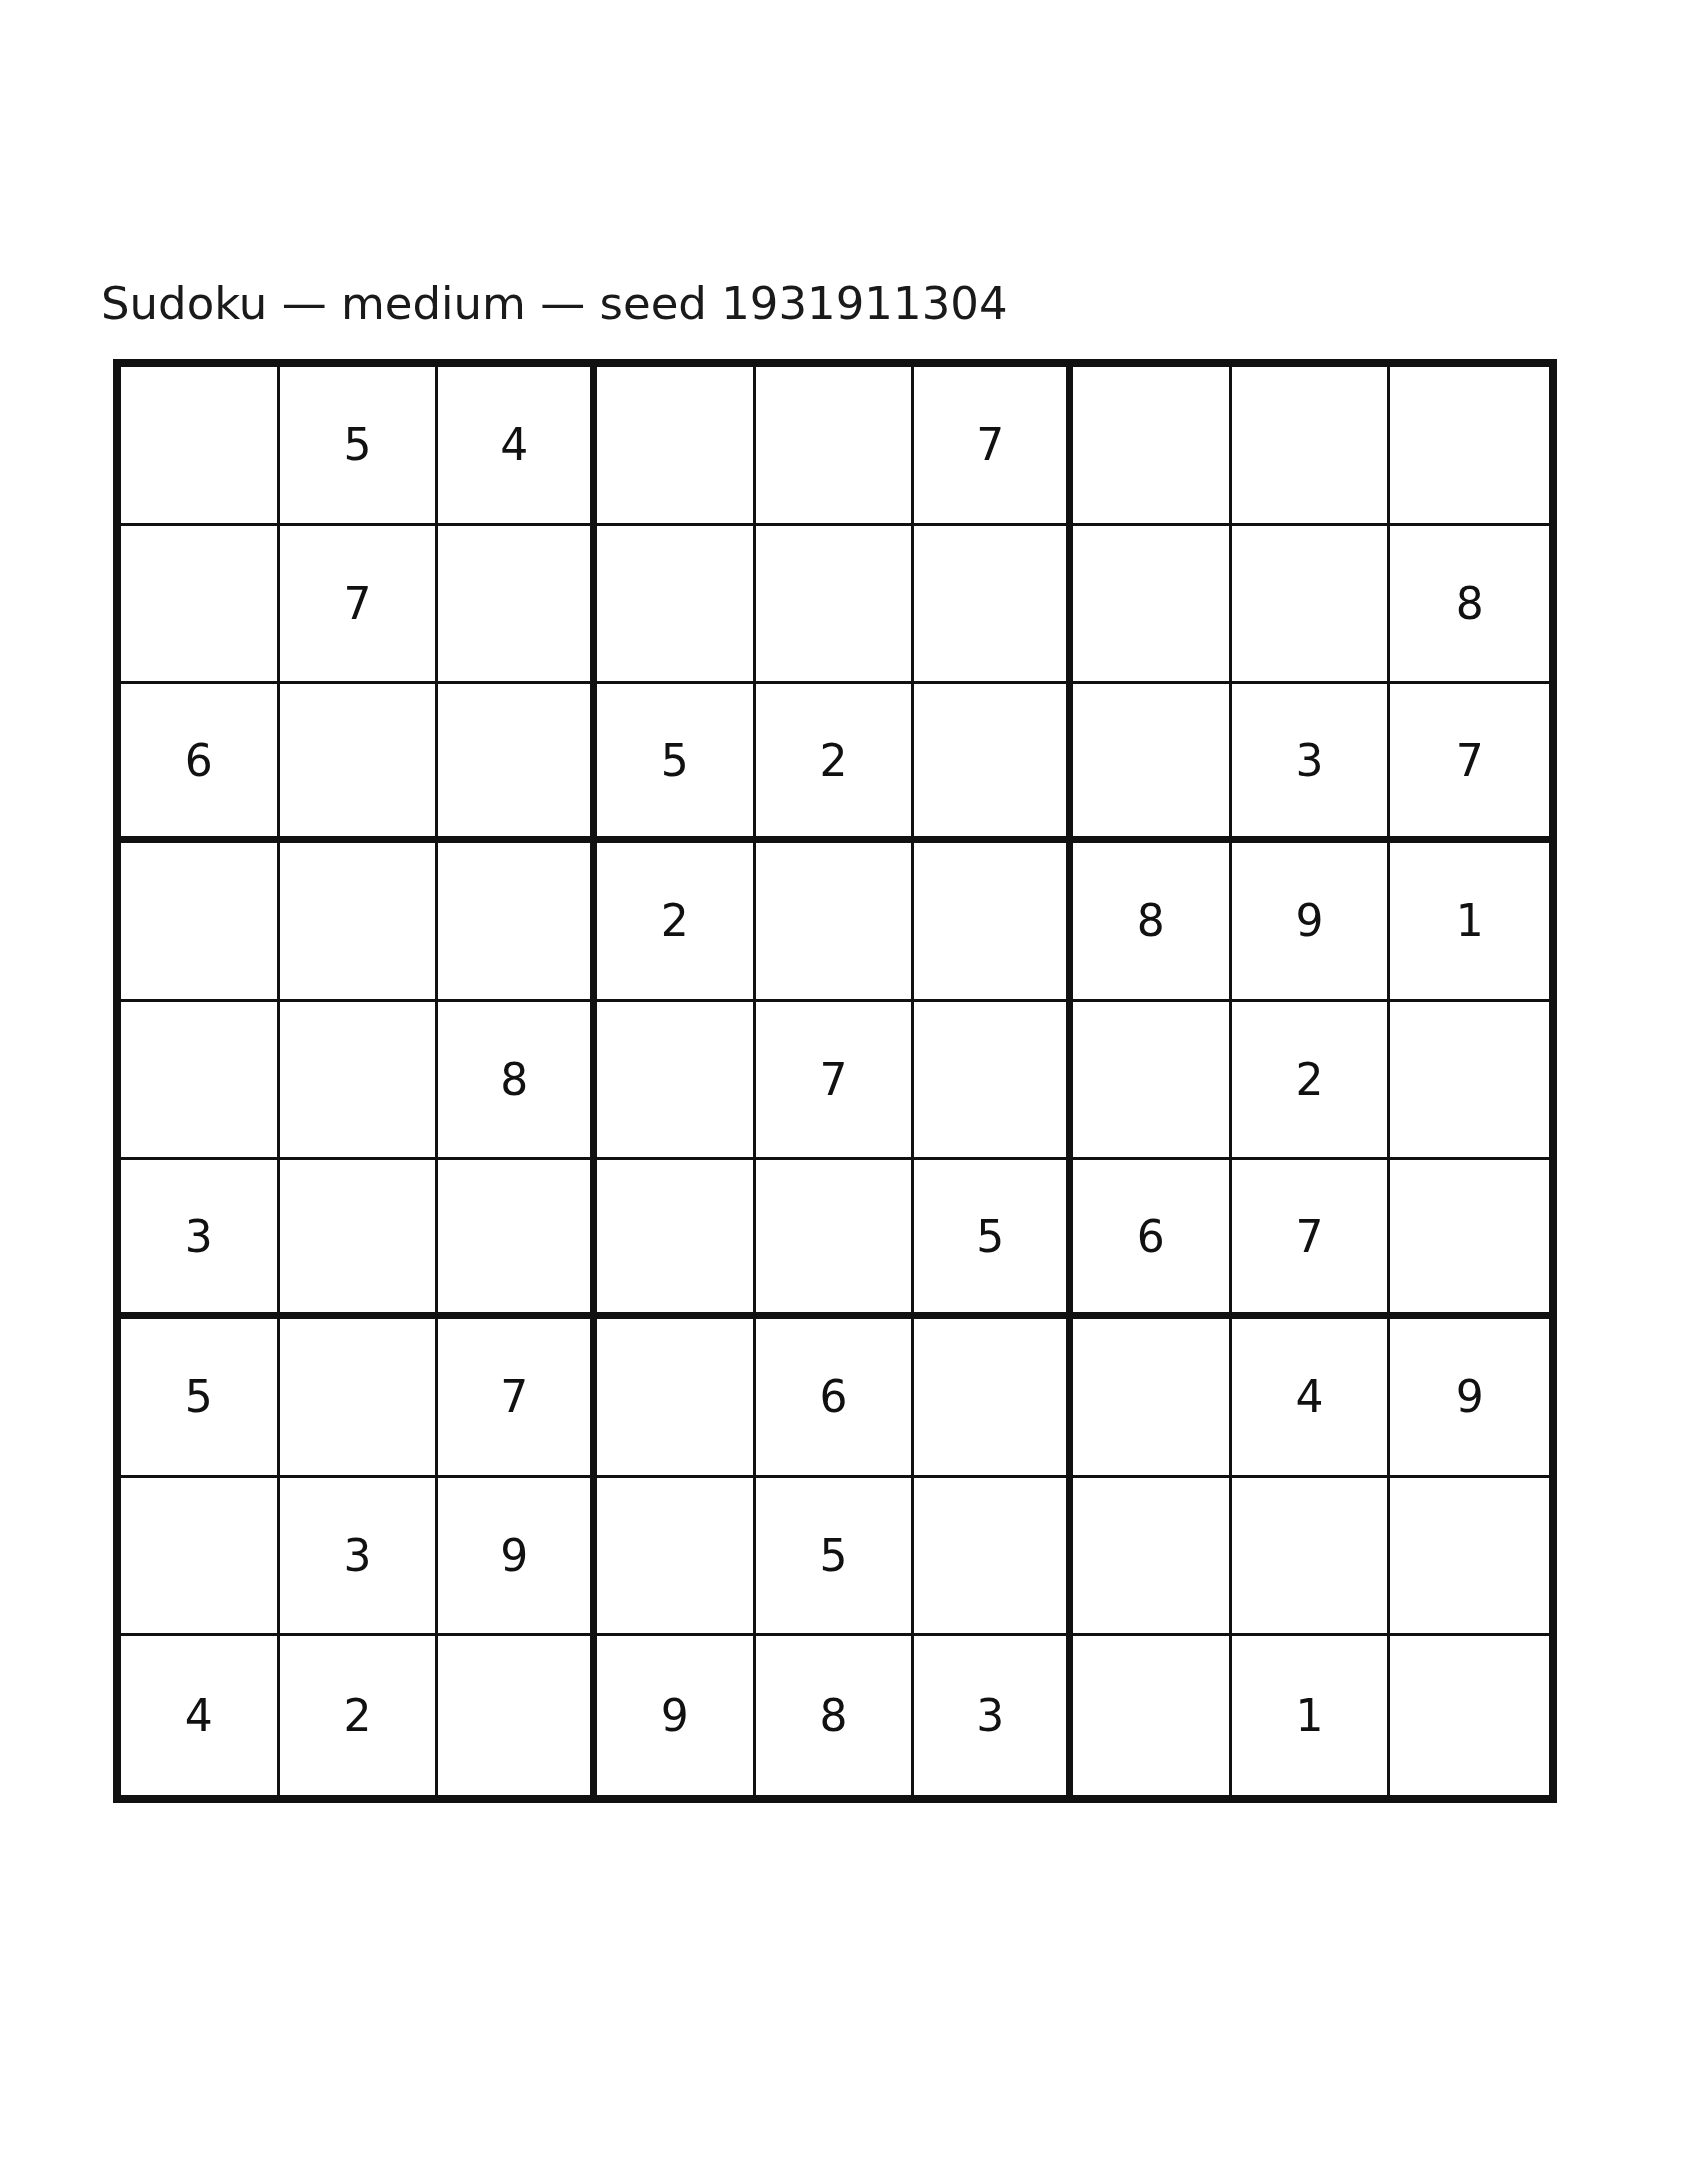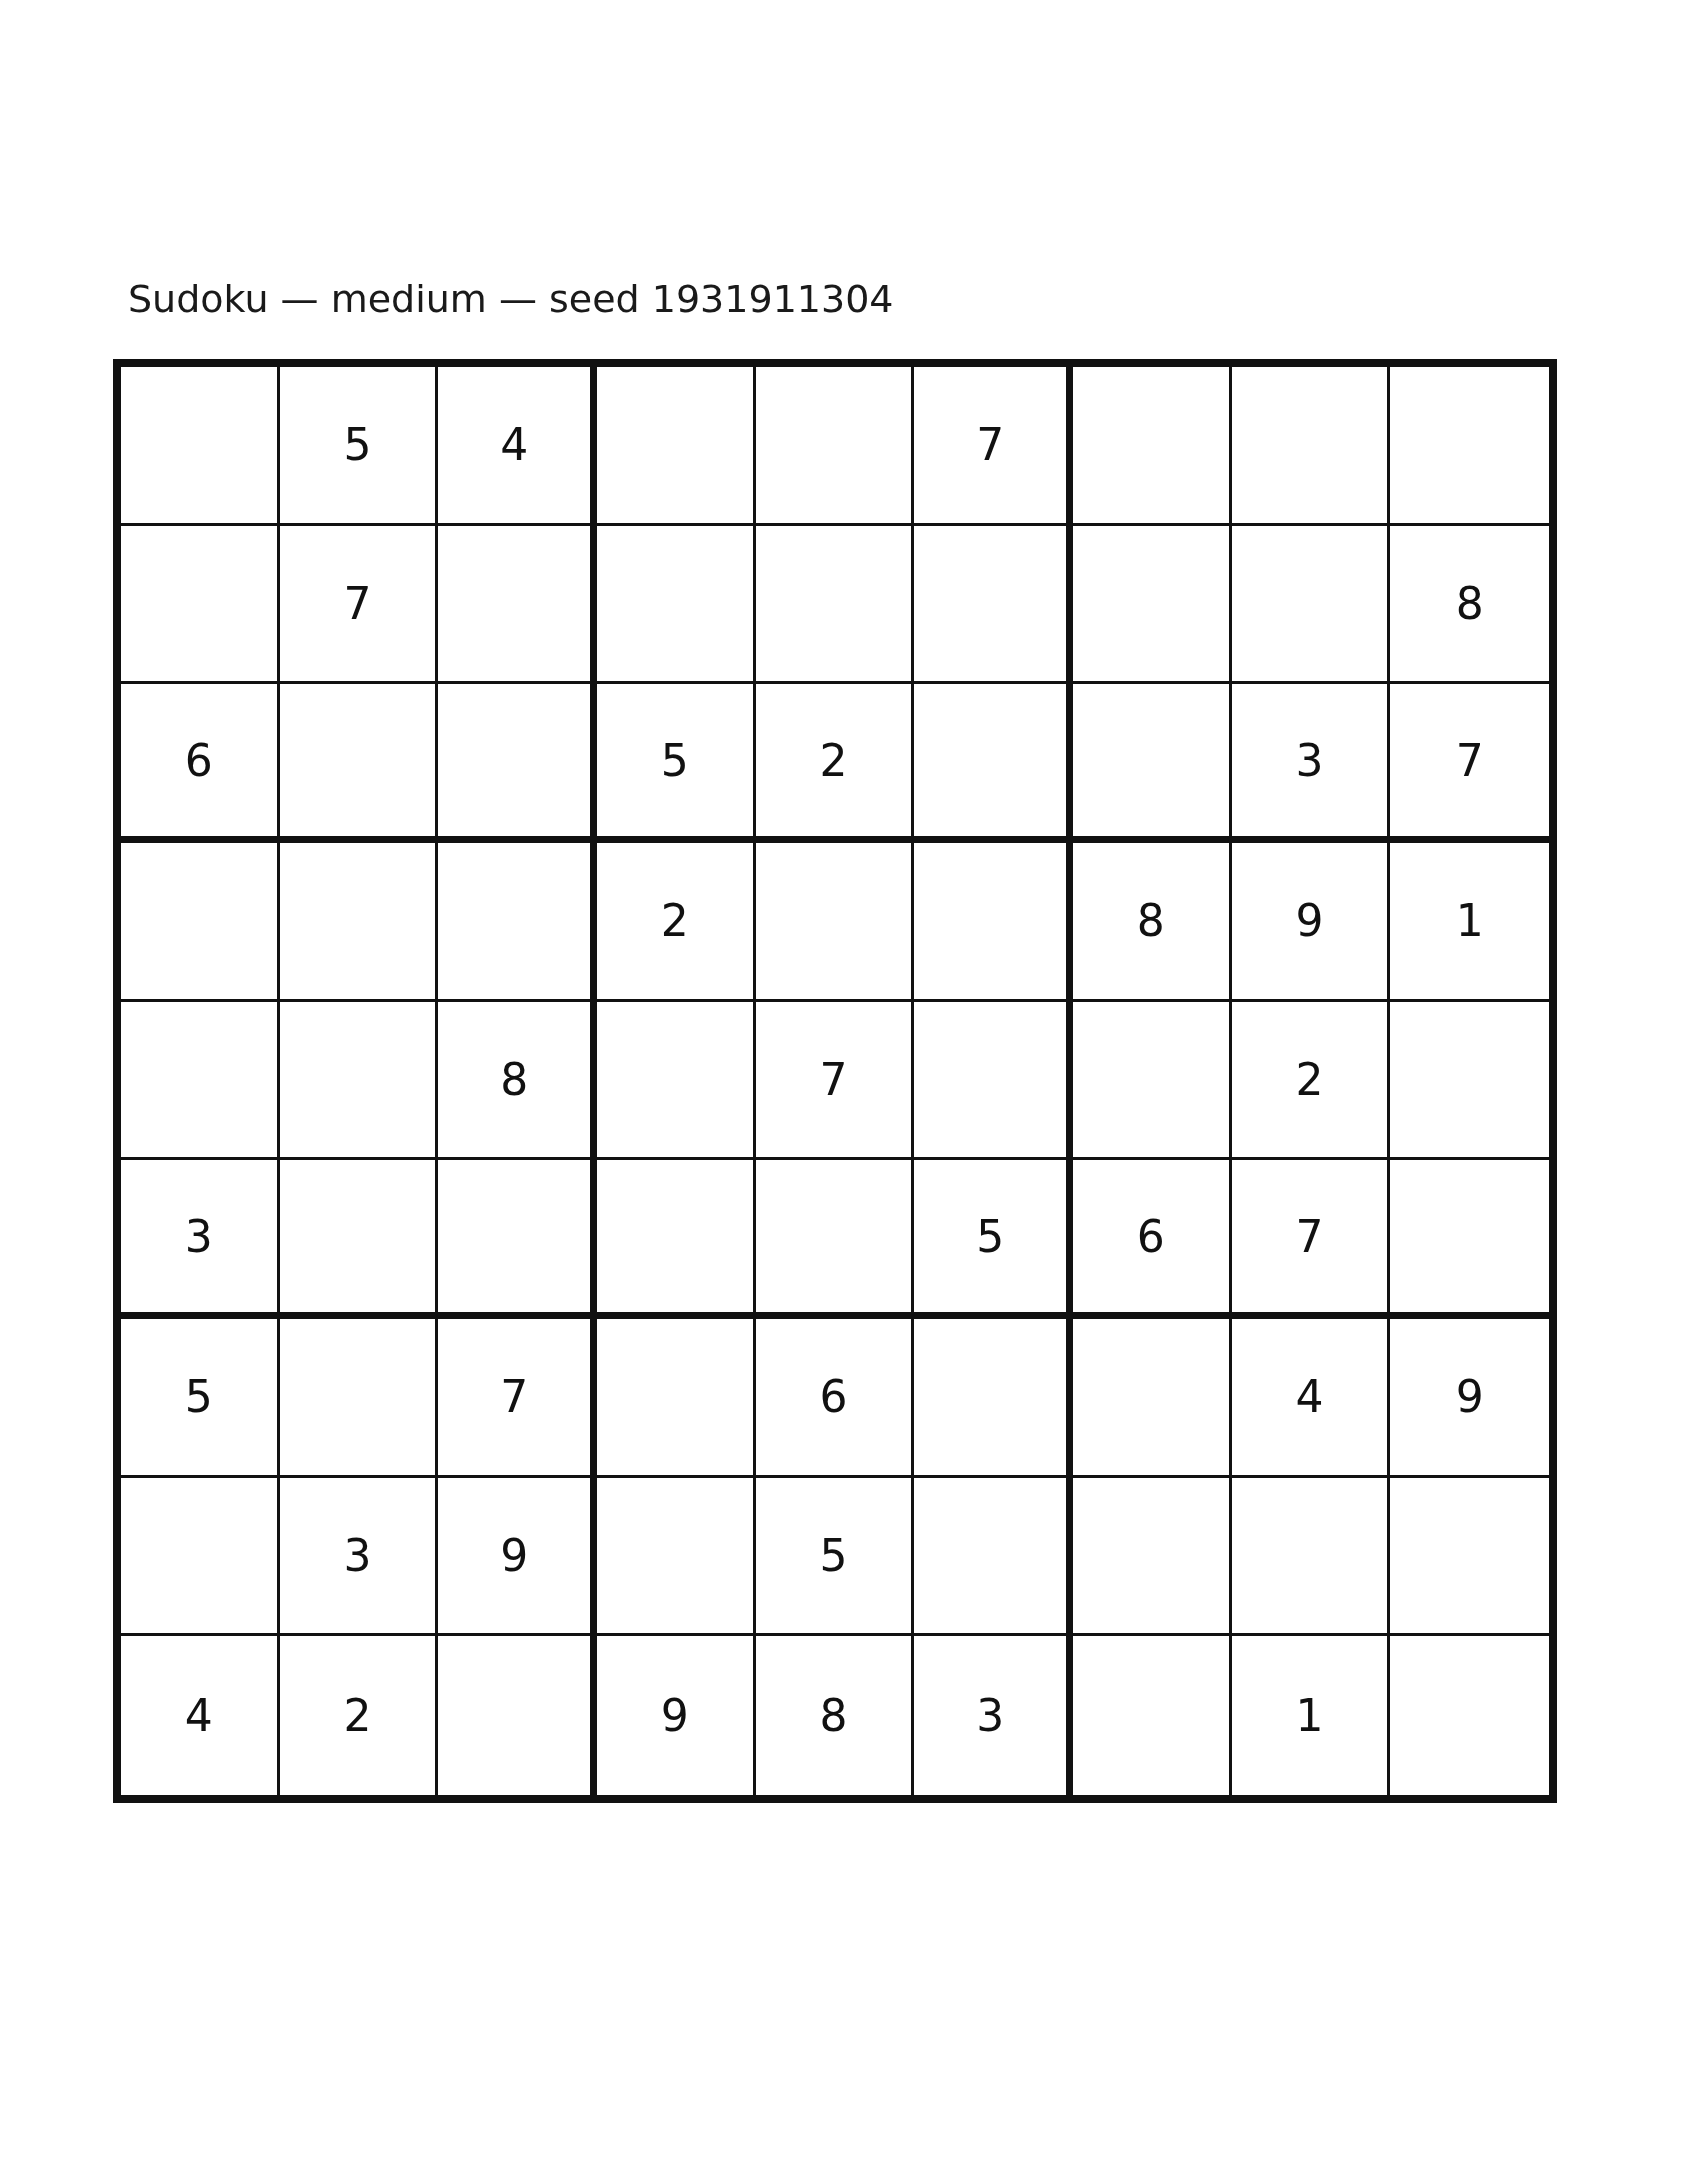--- a/index.html
+++ b/index.html
@@ -12,23 +12,23 @@
   html, body { margin: 0; padding: 0; background: var(--bg); }
   .page {
     position: relative;
     width: 1687px;
     height: 2183px;
     background: var(--bg);
     font-family: "DejaVu Sans", sans-serif;
   }
   .title {
     position: absolute;
-    left: 128px;
+    left: 101px;
     top: 278px;
-    font-size: 38px;
+    font-size: 45px;
     line-height: 1.15;
     color: var(--title);
     white-space: nowrap;
   }
   .grid {
     position: absolute;
     left: 113px;
     top: 359px;
     width: 1444px;
     height: 1444px;

